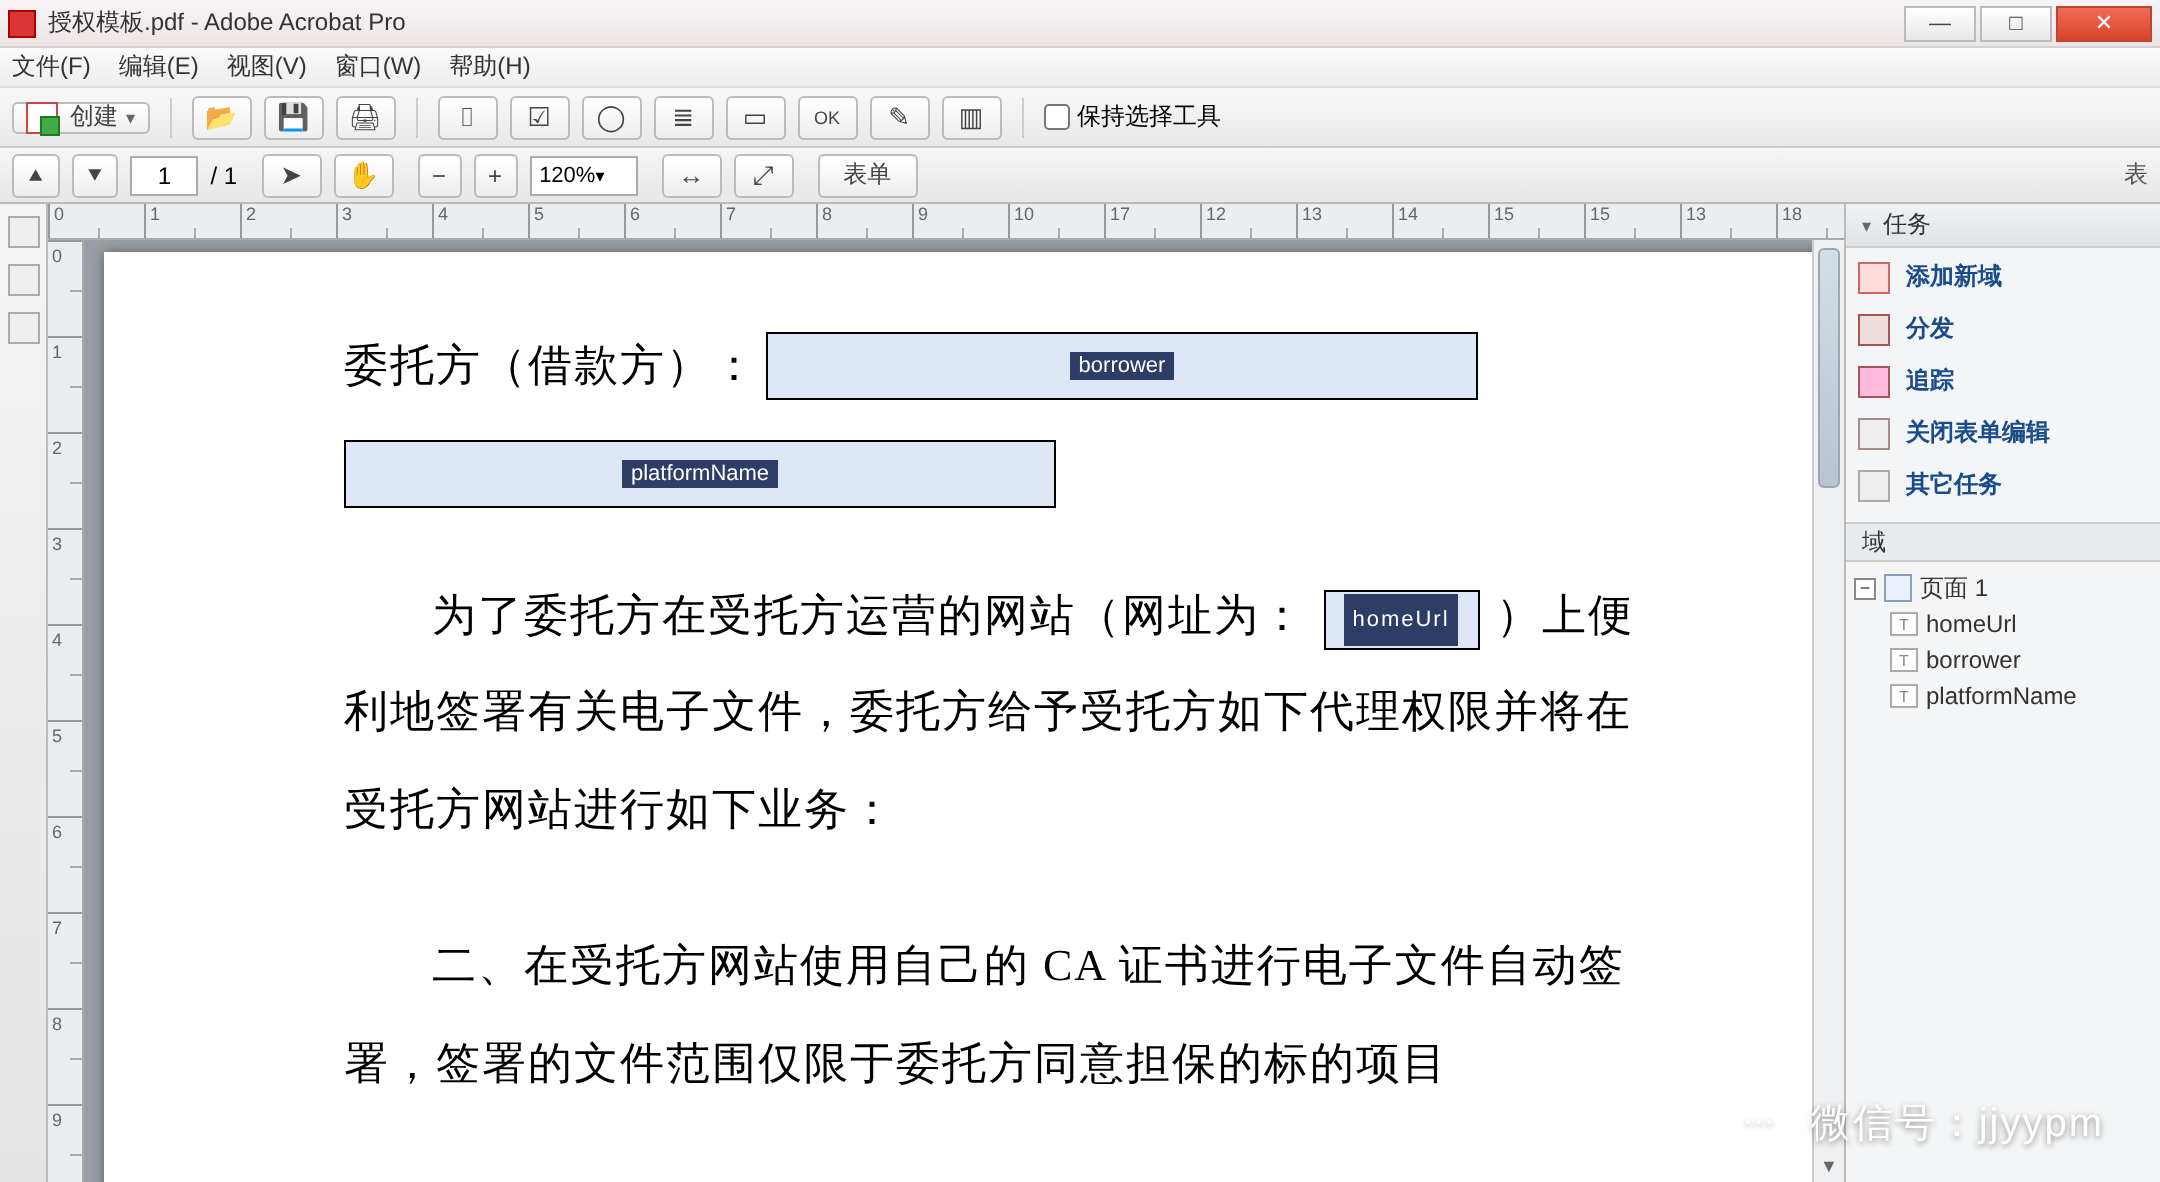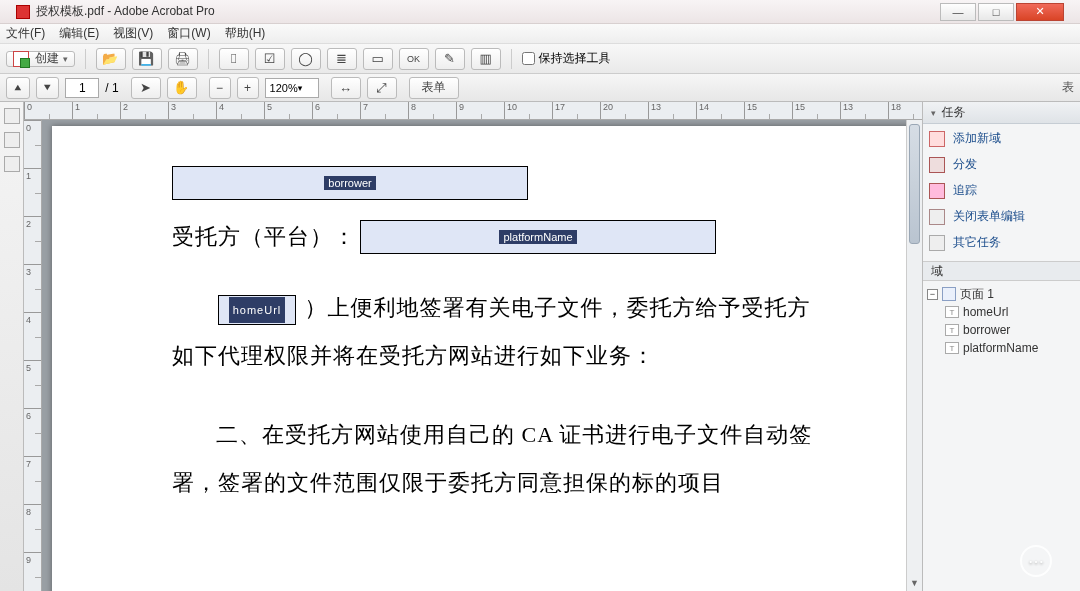--- a/index.html
+++ b/index.html
@@ -1,18 +1,18 @@
 <!DOCTYPE html>
 <html><head>
 <meta charset="utf-8">
 <style>
   * { box-sizing: border-box; margin: 0; padding: 0; }
   html, body { width: 1080px; height: 591px; font-family: "Microsoft YaHei", SimSun, Arial, sans-serif; overflow: hidden; background:#fff; }
   
-  .titlebar { height:24px; background:linear-gradient(#f8f4f5,#ece5e6); border-bottom:1px solid #d8d0d0; display:flex; align-items:center; padding:0 16px; font-size:12px; color:#333; }
+  .titlebar { height:24px; background:linear-gradient(#f8f4f5,#ece5e6); border-bottom:1px solid #d8d0d0; display:flex; align-items:center; padding:0 4px; font-size:12px; color:#333; }
   .titlebar .app-icon{ width:14px;height:14px;background:#d33; margin-right:6px; border:1px solid #a00;}
   .titlebar .title{ flex:0 0 auto; }
   .titlebar .spacer{ flex:1; }
   .winbtn{ width:36px;height:18px; margin-left:2px; border:1px solid #bbb; background:linear-gradient(#fefefe,#e8e8e8); display:flex;align-items:center;justify-content:center; font-size:11px; color:#444;}
   .winbtn.close{ background:linear-gradient(#f06a5a,#d94426); color:#fff; border-color:#b43; width:48px;}
   
   .menubar{ height:20px; background:linear-gradient(#fafafa,#eee); display:flex; align-items:center; font-size:12px; padding:0 6px; border-bottom:1px solid #ddd; color:#333; gap:14px;}
   
   .toolbar{ height:30px; background:linear-gradient(#f8f8f8,#e9e9e9); border-bottom:1px solid #ccc; display:flex; align-items:center; padding:0 6px; gap:6px; font-size:12px;}
   .toolbar .sep{ width:1px;height:20px;background:#ccc; margin:0 4px;}
@@ -53,21 +53,21 @@
   .inline-field .tag{ background:#2e3d66;color:#fff;font-size:11px;padding:1px 4px;font-family:Arial,sans-serif;}
   .scroll-v{ position:absolute; right:0; top:18px; bottom:0; width:16px; background:#eef0f2; border-left:1px solid #ccc;}
   .scroll-v .thumb{ position:absolute; left:2px; right:2px; top:4px; height:120px; background:linear-gradient(#d6dde5,#b9c4d0); border:1px solid #9aa7b5; border-radius:3px;}
   .scroll-v .arr{ position:absolute; left:0;right:0;height:16px; display:flex;align-items:center;justify-content:center;font-size:9px;color:#666;}
   .scroll-v .arr.top{top:0;} .scroll-v .arr.bot{bottom:0;}
   
   .rpanel{ width:158px; background:#f4f5f6; border-left:1px solid #bbb; display:flex; flex-direction:column; font-size:12px;}
   .rpanel .phead{ height:22px; background:linear-gradient(#f0f2f4,#dfe3e7); border-bottom:1px solid #c6cdd4; display:flex; align-items:center; padding:0 8px; color:#333;}
   .rpanel .phead .tri{ margin-right:6px; font-size:9px; color:#666;}
   .rpanel .tasks{ padding:6px 6px 10px; display:flex;flex-direction:column; gap:9px;}
-  .rpanel .task{ display:flex; align-items:center; gap:8px; color:#1a4c8b;}
+  .rpanel .task{ display:flex; align-items:center; gap:8px; color:#1a4c8b;font-weight:bold;}
   .rpanel .task .ti{ width:16px;height:16px; border:1px solid #c66; background:#fdd; display:inline-block;}
   .rpanel .task.t2 .ti{border-color:#a55;background:#edd;}
   .rpanel .task.t3 .ti{border-color:#a55;background:#fbd;}
   .rpanel .task.t4 .ti{border-color:#a88;background:#eee;}
   .rpanel .task.t5 .ti{border-color:#aaa;background:#eee;}
   .rpanel .domhead{ height:20px; background:#e8ebee; border-top:1px solid #ccc; border-bottom:1px solid #ccc; padding:0 8px; display:flex;align-items:center;color:#333;}
   .rpanel .sortrow{ height:22px; display:flex;align-items:center; padding:0 6px; gap:6px; border-bottom:1px solid #ddd; color:#555; font-size:11px;}
   .rpanel .sortrow .sel{ flex:1; height:16px; border:1px solid #bbb; background:#fff;}
   .rpanel .tree{ padding:4px 4px; flex:1; color:#333;}
   .rpanel .tree .node{ display:flex; align-items:center; gap:4px; height:18px;}
@@ -194,21 +194,21 @@
         <div class="ru">2</div>
         <div class="ru">3</div>
         <div class="ru">4</div>
         <div class="ru">5</div>
         <div class="ru">6</div>
         <div class="ru">7</div>
         <div class="ru">8</div>
         <div class="ru">9</div>
         <div class="ru">10</div>
         <div class="ru">17</div>
-        <div class="ru">20</div>
+        <div class="ru">12</div>
         <div class="ru">13</div>
         <div class="ru">14</div>
         <div class="ru">15</div>
         <div class="ru">15</div>
         <div class="ru">13</div>
         <div class="ru">18</div>
     </div>
     <div class="vruler">
       <div class="ru">0</div>
         <div class="ru">1</div>
@@ -217,31 +217,32 @@
         <div class="ru">4</div>
         <div class="ru">5</div>
         <div class="ru">6</div>
         <div class="ru">7</div>
         <div class="ru">8</div>
         <div class="ru">9</div>
     </div>
     <div class="page-canvas">
       <div class="page">
         <div class="row">
+          <span class="lbl">委托方（借款方）：</span>
           <div class="field w1">
               <span class="tag">borrower</span>
             </div>
         </div>
         <div class="row">
-          <span class="lbl">受托方（平台）：</span>
           <div class="field w2">
               <span class="tag">platformName</span>
             </div>
         </div>
         <div class="para">
+          <span>为了委托方在受托方运营的网站（网址为：</span>
           <span class="inline-field">
               <span class="tag">homeUrl</span>
             </span>
           <span>）上便利地签署有关电子文件，委托方给予受托方如下代理权限并将在受托方网站进行如下业务：</span>
         </div>
         <div class="para">二、在受托方网站使用自己的 CA 证书进行电子文件自动签署，签署的文件范围仅限于委托方同意担保的标的项目</div>
       </div>
     </div>
     <div class="scroll-v">
       <div class="arr top">▲</div>
@@ -299,13 +300,14 @@
             <span class="fld">T</span>
             <span>platformName</span>
           </div>
       </div>
     </div>
   </div>
 </div>
 
 <div class="wm">
   <div class="circ">⋯</div>
+  <div class="txt"><span>微信号：</span><span>jjyypm</span></div>
 </div>
 
 </body></html>

